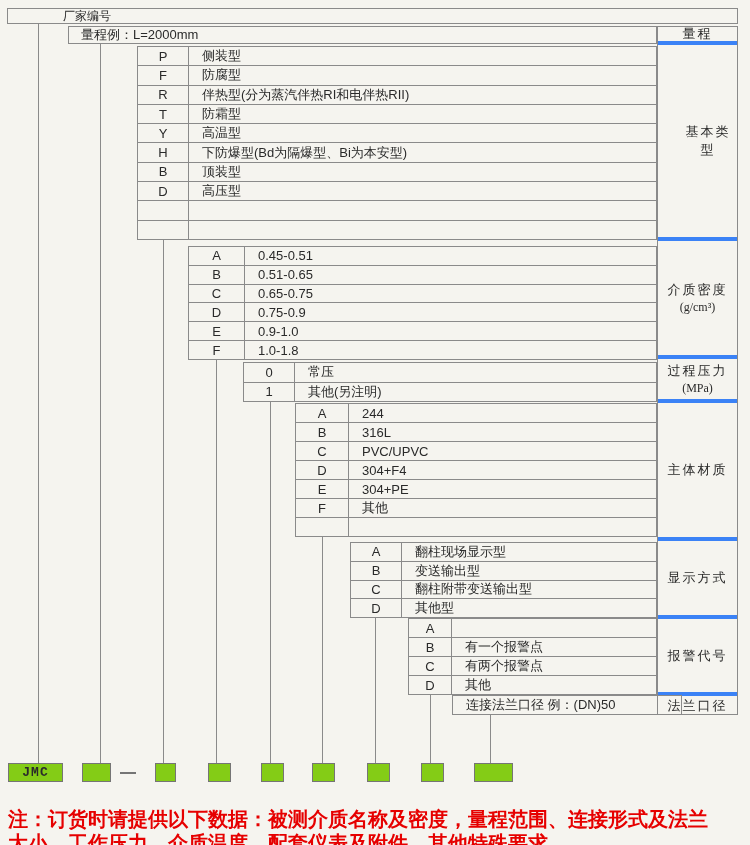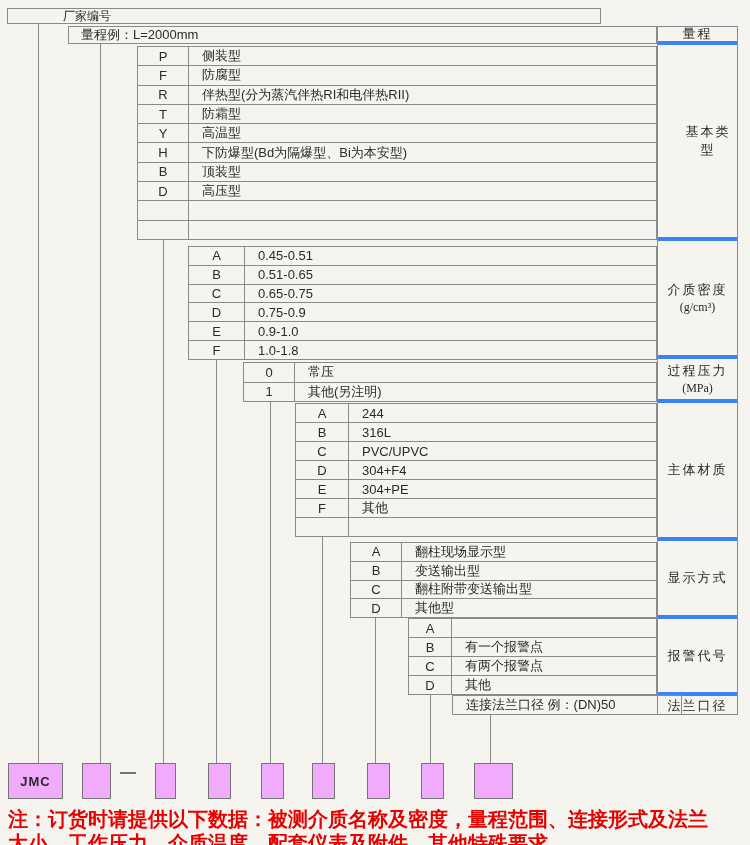--- a/index.html
+++ b/index.html
@@ -20,30 +20,30 @@
   .cat-col{position:absolute;left:657px;top:26px;width:81px;height:689px;box-sizing:border-box;border:1px solid #8a8a8a;display:flex;flex-direction:column;}
   .cat{box-sizing:border-box;border-bottom:4px solid #3b82f6;display:flex;flex-direction:column;align-items:center;justify-content:center;
        font-family:"Liberation Serif","DejaVu Serif",serif;font-size:13px;letter-spacing:2px;text-align:center;}
   .cat:last-child{border-bottom:none;}
   .cat .cat-sub{letter-spacing:0;font-size:12px;margin-top:1px;}
   
   .vline{position:absolute;width:1px;background:#8a8a8a;}
   
   .hdr{display:flex;align-items:center;font-size:12px;background:#f5f4ef;}
   
-  .code-box{position:absolute;top:763px;height:36px;box-sizing:border-box;border:1px solid #757575;background:#f0abfc;display:flex;align-items:center;justify-content:center;}
+  .code-box{position:absolute;top:763px;height:19px;box-sizing:border-box;border:1px solid #757575;background:#84cc16;display:flex;align-items:center;justify-content:center;font-family:Liberation Mono, monospace;}
   .dash{position:absolute;border-top:2px solid #757575;}
   
   .note{position:absolute;left:8px;top:807px;width:740px;color:#e60000;font-weight:bold;font-size:20px;line-height:24px;white-space:nowrap;}
   .jmc{font-weight:bold;font-size:13px;letter-spacing:1px;}
 </style>
 </head>
 <body>
 
-<div class="abs bx hdr" style="left:7px;top:8px;width:594px;height:16px;padding-left:55px;">
+<div class="abs bx hdr" style="left:7px;top:8px;width:731px;height:16px;padding-left:55px;">
   <span>厂家编号</span>
 </div>
 
 <div class="abs bx hdr" style="left:68px;top:26px;width:589px;height:18px;padding-left:12px;font-size:13px;">
   <span>量程例：L=2000mm</span>
 </div>
 
 <div class="cat-col">
   <div class="cat" style="height:18px;flex:none;">量程</div>
   <div class="cat" style="height:196px;flex:none;padding-left:21px;">基本类型</div>

